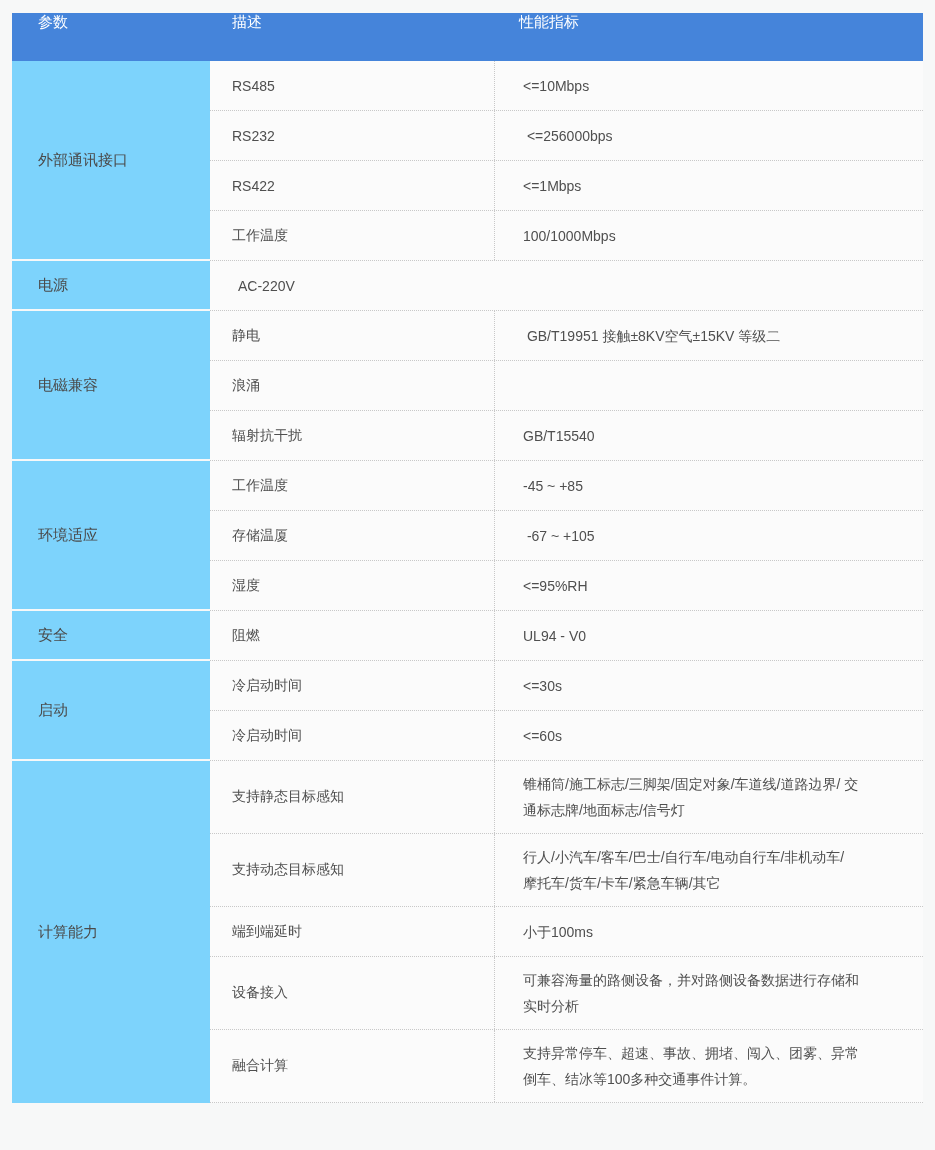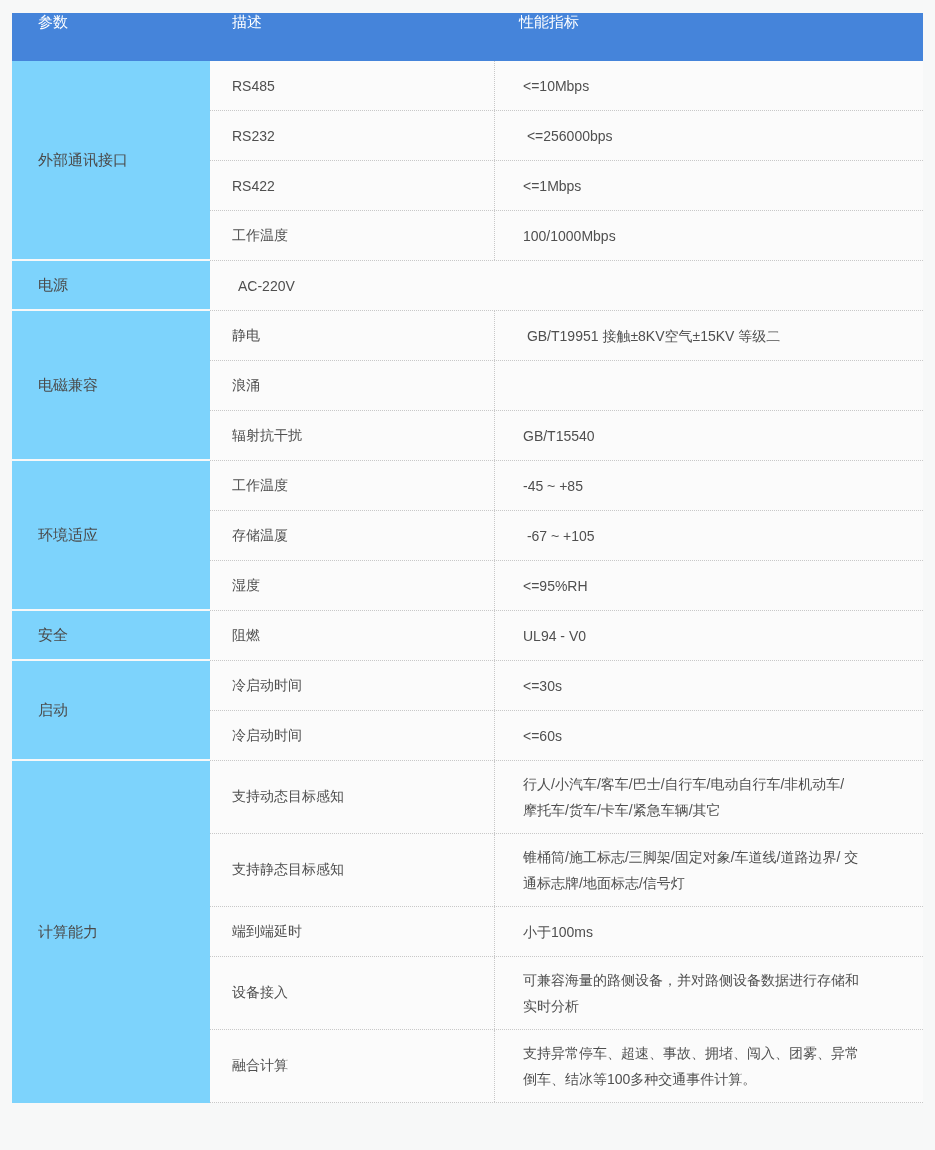--- a/index.html
+++ b/index.html
@@ -162,26 +162,26 @@
           <div class="row">
             <div class="cell-desc">冷启动时间</div>
             <div class="cell-value">&lt;=60s</div>
           </div>
         </div>
       </div>
       <div class="group">
         <div class="group-label">计算能力</div>
         <div class="group-rows">
           <div class="row">
+            <div class="cell-desc">支持静态目标感知</div>
+            <div class="cell-value">锥桶筒/施工标志/三脚架/固定对象/车道线/道路边界/ 交通标志牌/地面标志/信号灯</div>
+          </div>
+          <div class="row">
             <div class="cell-desc">支持动态目标感知</div>
             <div class="cell-value">行人/小汽车/客车/巴士/自行车/电动自行车/非机动车/ 摩托车/货车/卡车/紧急车辆/其它</div>
-          </div>
-          <div class="row">
-            <div class="cell-desc">支持静态目标感知</div>
-            <div class="cell-value">锥桶筒/施工标志/三脚架/固定对象/车道线/道路边界/ 交通标志牌/地面标志/信号灯</div>
           </div>
           <div class="row">
             <div class="cell-desc">端到端延时</div>
             <div class="cell-value">小于100ms</div>
           </div>
           <div class="row">
             <div class="cell-desc">设备接入</div>
             <div class="cell-value">可兼容海量的路侧设备，并对路侧设备数据进行存储和实时分析</div>
           </div>
           <div class="row">

